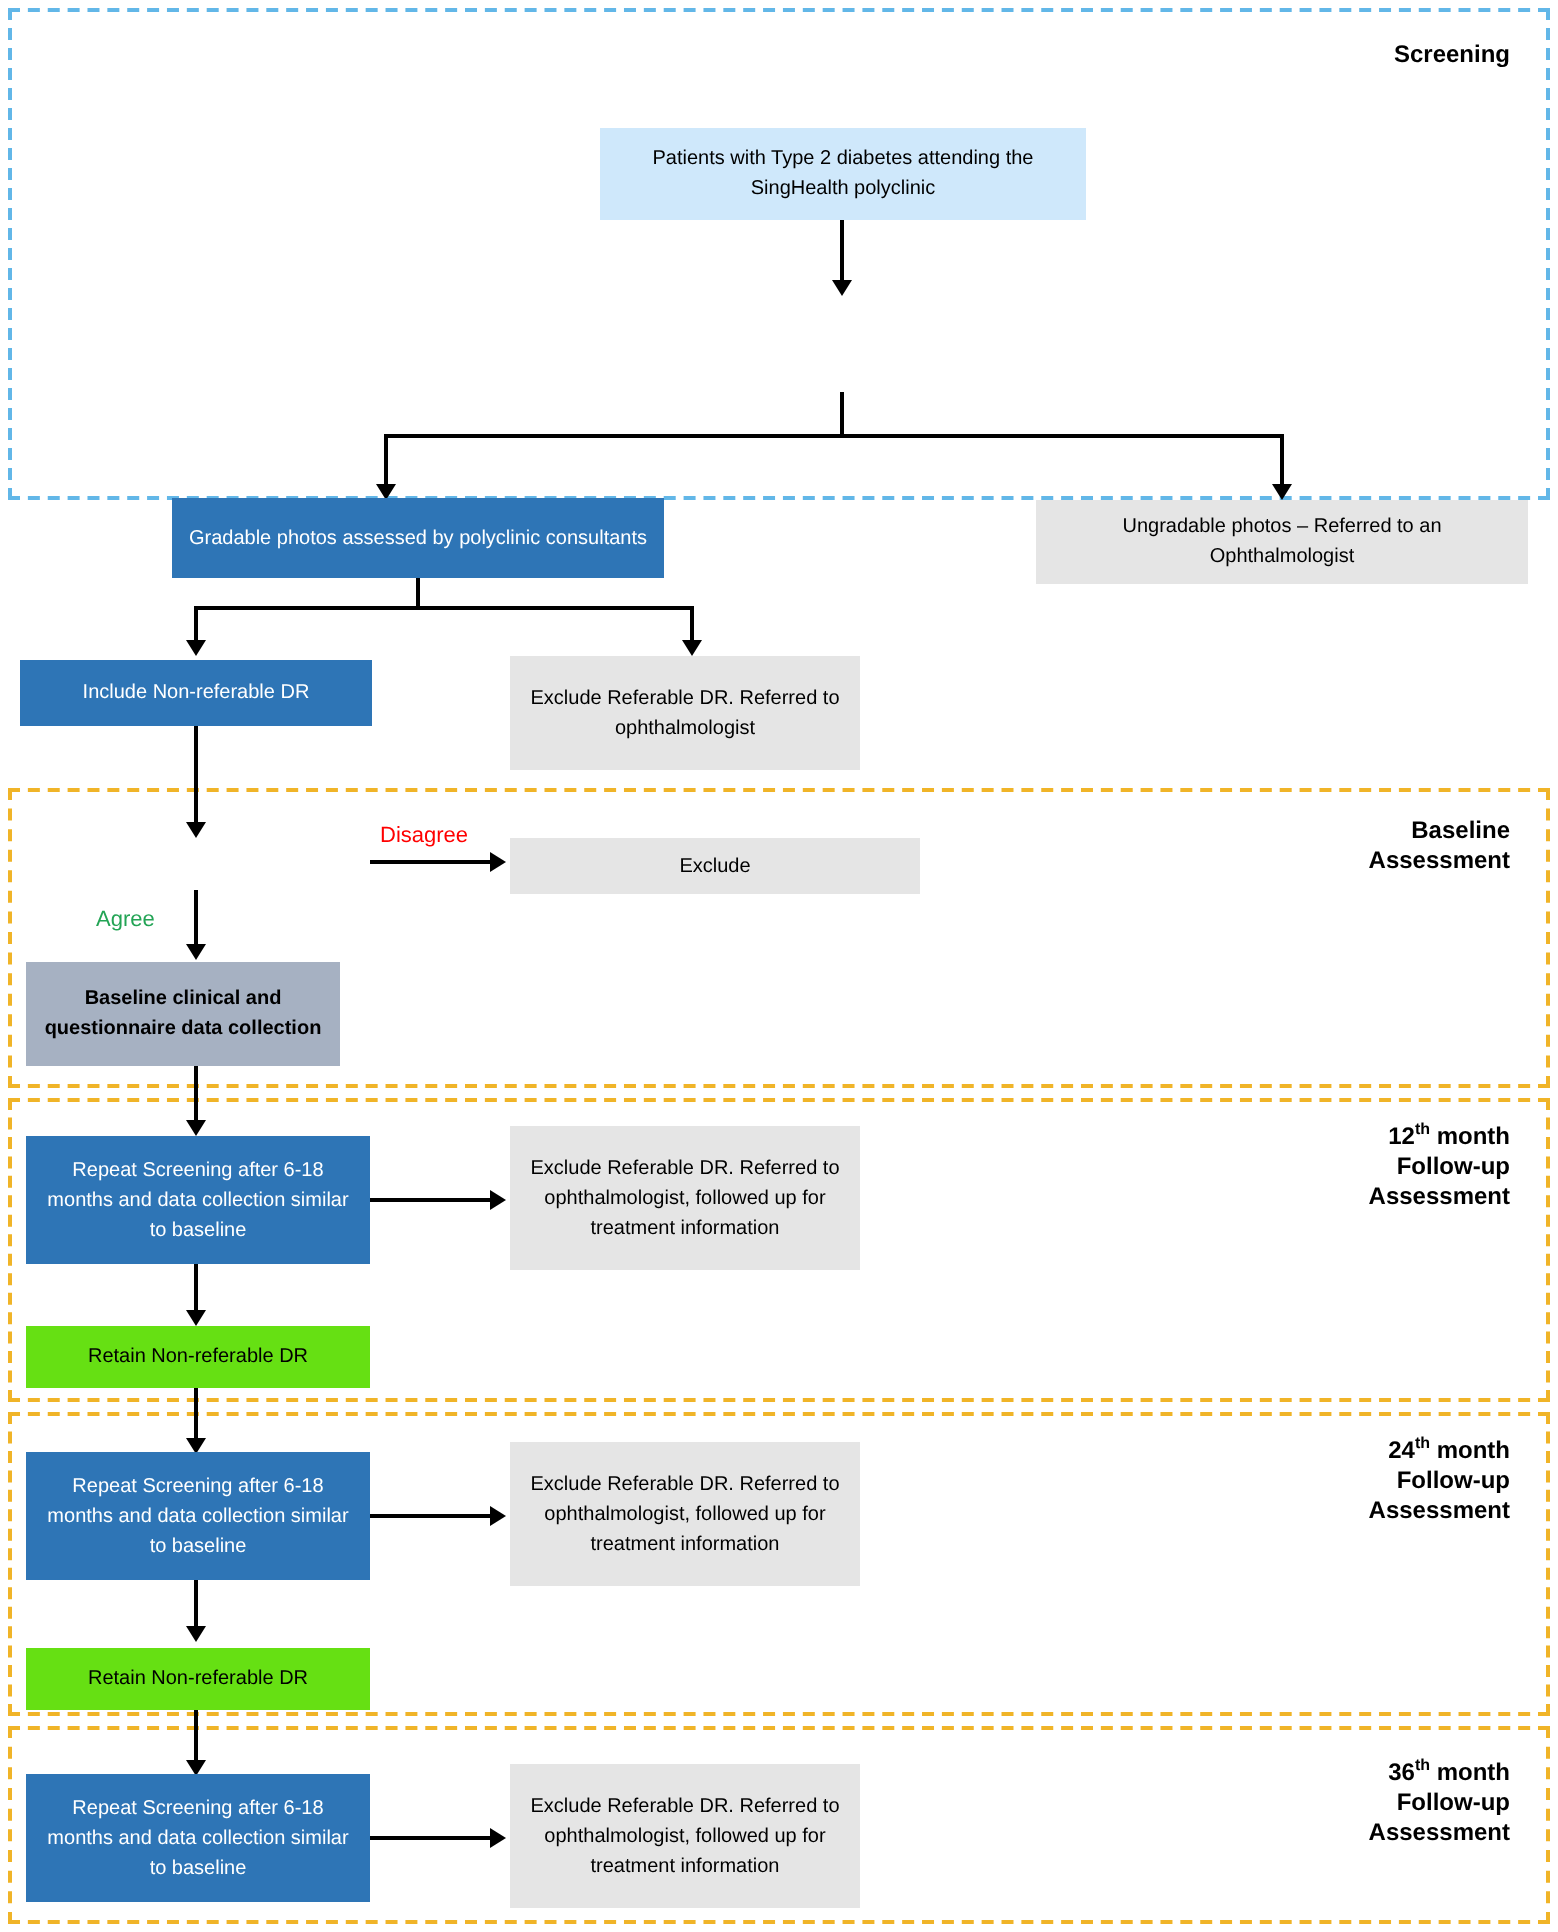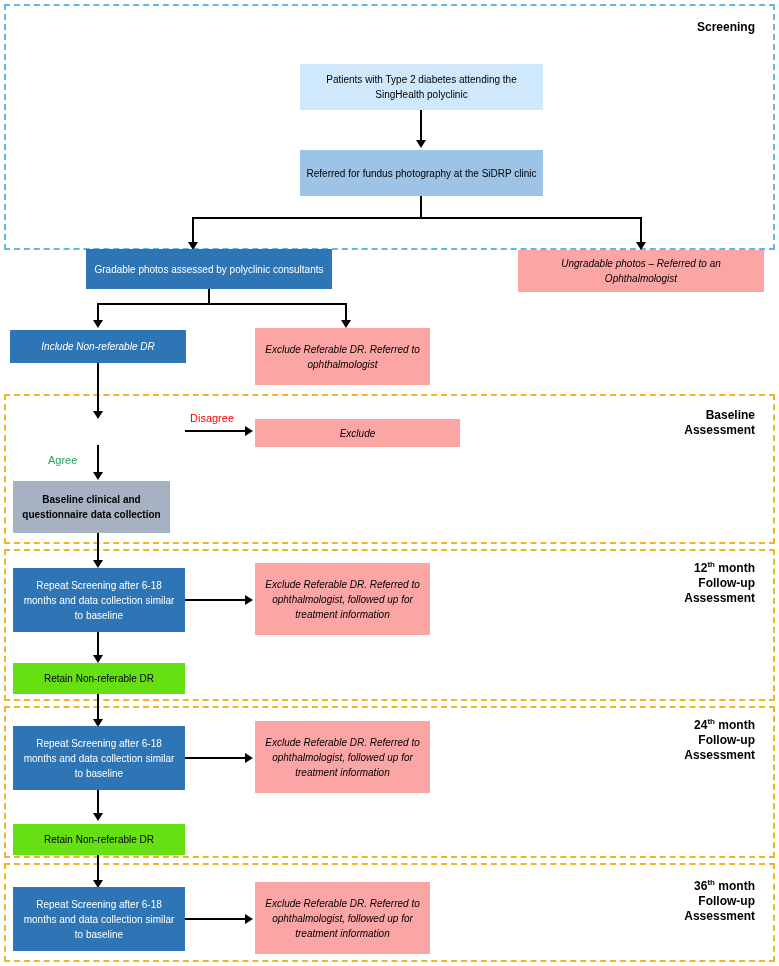--- a/index.html
+++ b/index.html
@@ -52,21 +52,21 @@
     justify-content: center;
     text-align: center;
     font-size: 10px;
     line-height: 15px;
     padding: 2px 6px;
     color: #000000;
   }
   .node-lightblue { background: #cfe8fb; color: #000; }
   .node-midblue   { background: #9dc3e6; color: #000; }
   .node-blue      { background: #2e75b6; color: #ffffff; }
-  .node-grey      { background: #fca5a5; color: #000; font-style: italic; }
+  .node-grey      { background: #e5e5e5; color: #000; }
   .node-orange    { background: #fcbf07; color: #000; }
   .node-slate     { background: #a6b1c2; color: #000; }
   .node-green     { background: #66e013; color: #000; }
 
   
   .conn { position: absolute; background: #000000; }
   .conn-v { width: 2px; }
   .conn-h { height: 2px; }
   .arrow-down {
     position: absolute;
@@ -118,41 +118,40 @@
 
   <div class="phase-label" style="left:600px; top:879px; width:155px;"><span>36</span><sup>th</sup><span> month
 Follow-up
 Assessment</span></div>
 
   <div class="node node-lightblue" style="left:300px; top:64px; width:243px; height:46px;">Patients with Type 2 diabetes attending the SingHealth polyclinic</div>
 
   <div class="conn conn-v" style="left:420px; top:110px; width:2px; height:33px;"></div>
   <div class="arrow-down" style="left:416px; top:140px;"></div>
 
-  <div class="node node-midblue" style="left:300px; top:150px; width:243px; height:46px;">Referred for fundus photography at the SiDRP clinic</div>
 
   <div class="conn conn-v" style="left:420px; top:196px; width:2px; height:23px;"></div>
   <div class="conn conn-h" style="left:192px; top:217px; width:450px; height:2px;"></div>
   <div class="conn conn-v" style="left:192px; top:217px; width:2px; height:28px;"></div>
   <div class="arrow-down" style="left:188px; top:242px;"></div>
   <div class="conn conn-v" style="left:640px; top:217px; width:2px; height:28px;"></div>
   <div class="arrow-down" style="left:636px; top:242px;"></div>
 
   <div class="node node-blue" style="left:86px; top:249px; width:246px; height:40px;">Gradable photos assessed by polyclinic consultants</div>
 
   <div class="node node-grey" style="left:518px; top:250px; width:246px; height:42px;">Ungradable photos – Referred to an Ophthalmologist</div>
 
   <div class="conn conn-v" style="left:208px; top:289px; width:2px; height:16px;"></div>
   <div class="conn conn-h" style="left:97px; top:303px; width:250px; height:2px;"></div>
   <div class="conn conn-v" style="left:97px; top:303px; width:2px; height:20px;"></div>
   <div class="arrow-down" style="left:93px; top:320px;"></div>
   <div class="conn conn-v" style="left:345px; top:303px; width:2px; height:20px;"></div>
   <div class="arrow-down" style="left:341px; top:320px;"></div>
 
-  <div class="node node-blue" style="left:10px; top:330px; width:176px; height:33px;font-style:italic;">Include Non-referable DR</div>
+  <div class="node node-blue" style="left:10px; top:330px; width:176px; height:33px;">Include Non-referable DR</div>
 
   <div class="node node-grey" style="left:255px; top:328px; width:175px; height:57px;">Exclude Referable DR. Referred to ophthalmologist</div>
 
   <div class="conn conn-v" style="left:97px; top:363px; width:2px; height:51px;"></div>
   <div class="arrow-down" style="left:93px; top:411px;"></div>
 
 
   <div class="conn conn-h" style="left:185px; top:430px; width:62px; height:2px;"></div>
   <div class="arrow-right" style="left:245px; top:426px;"></div>
   <div class="edge-label edge-disagree" style="left:190px; top:412px;">Disagree</div>

